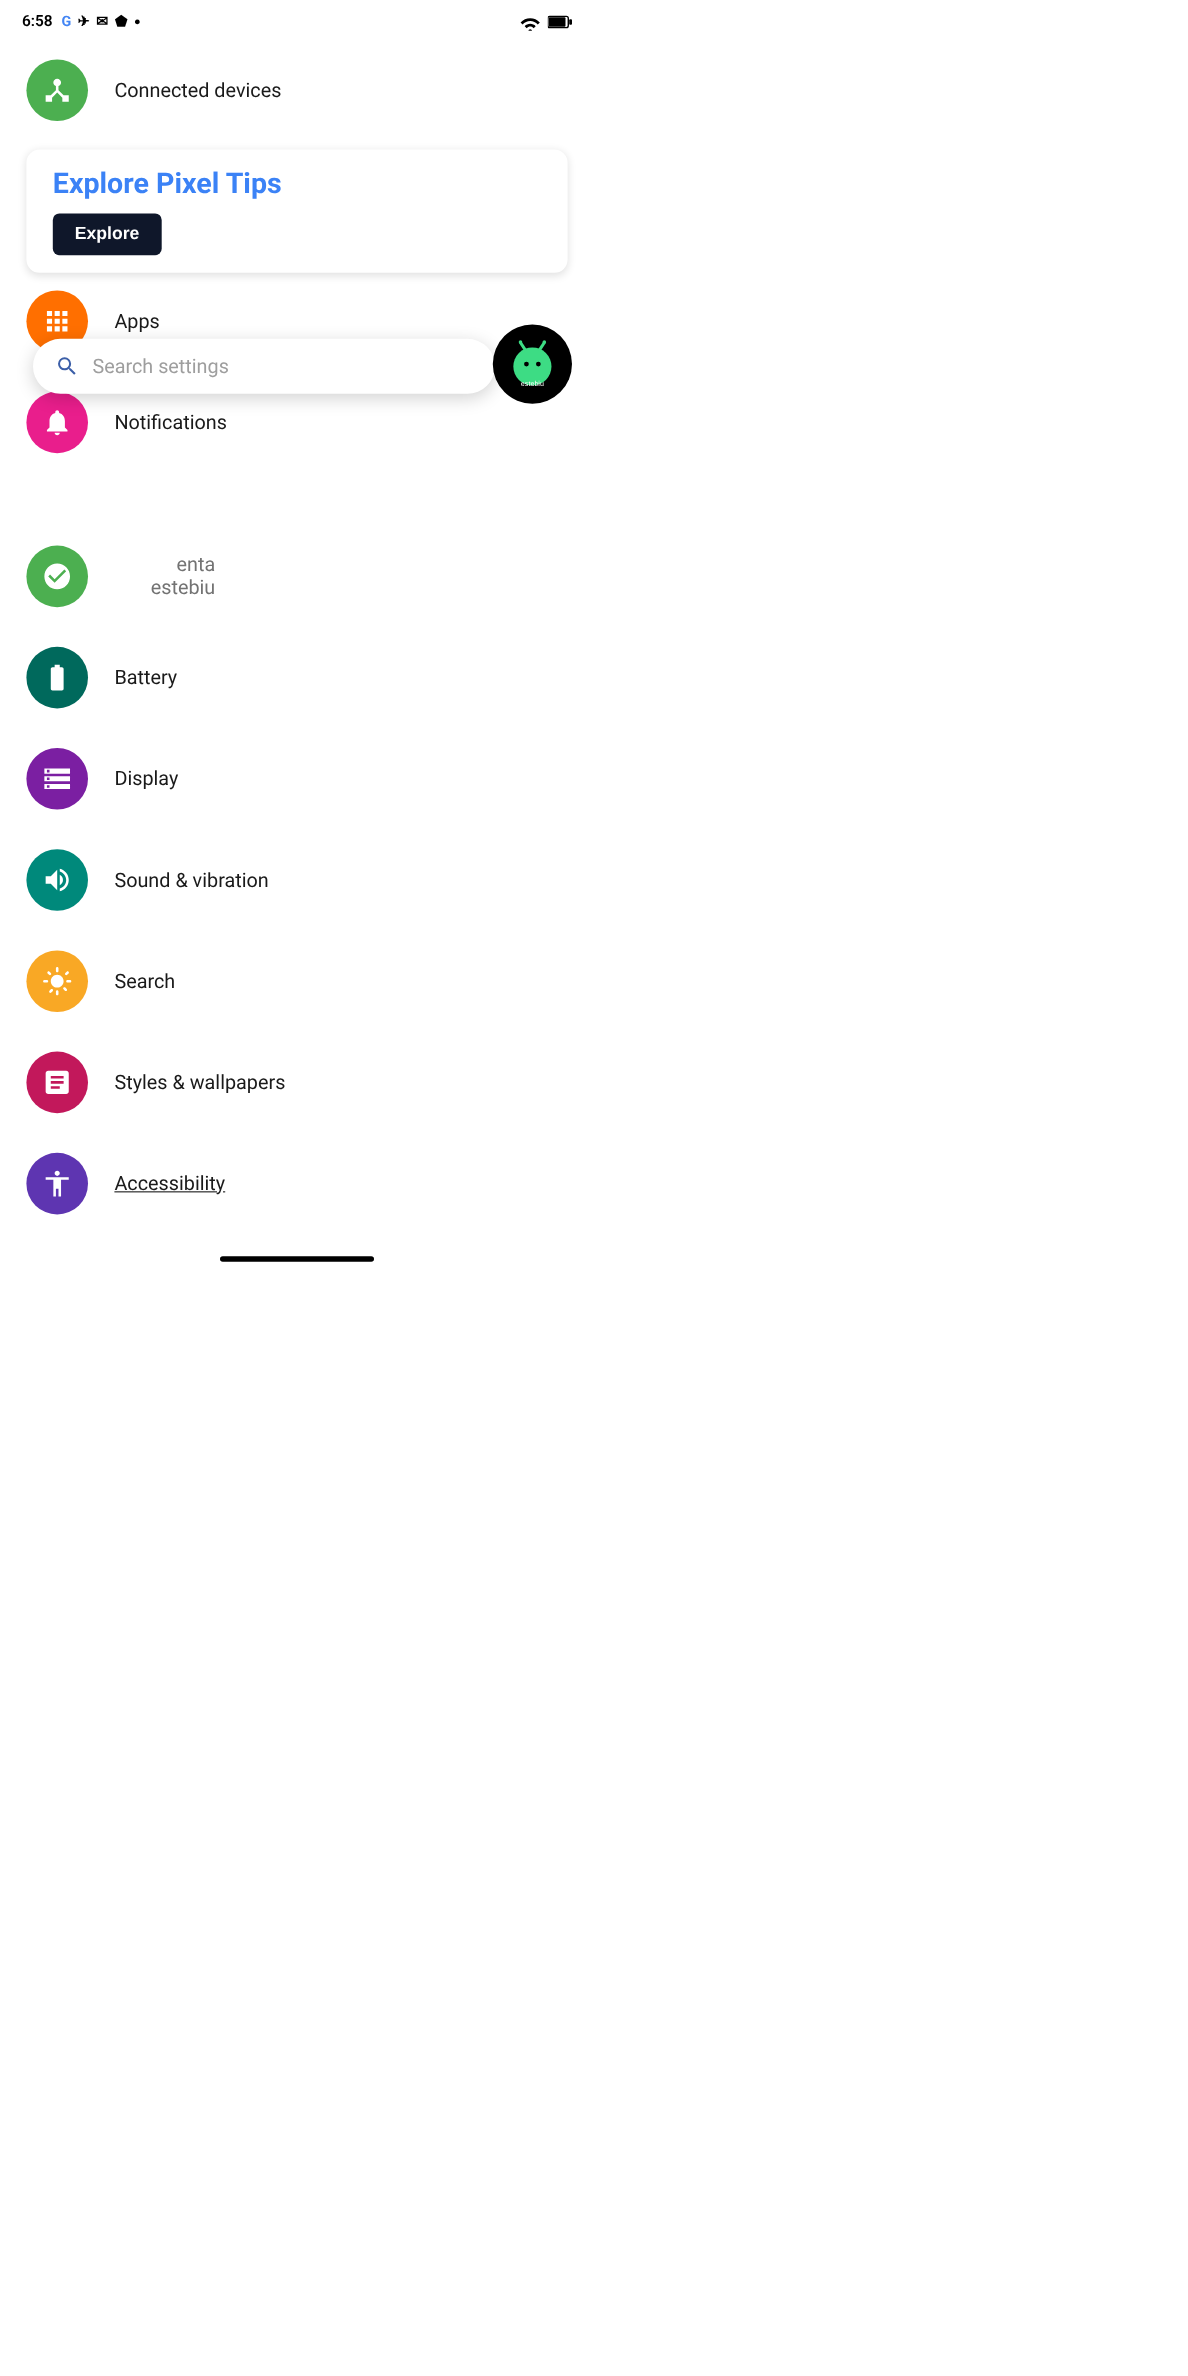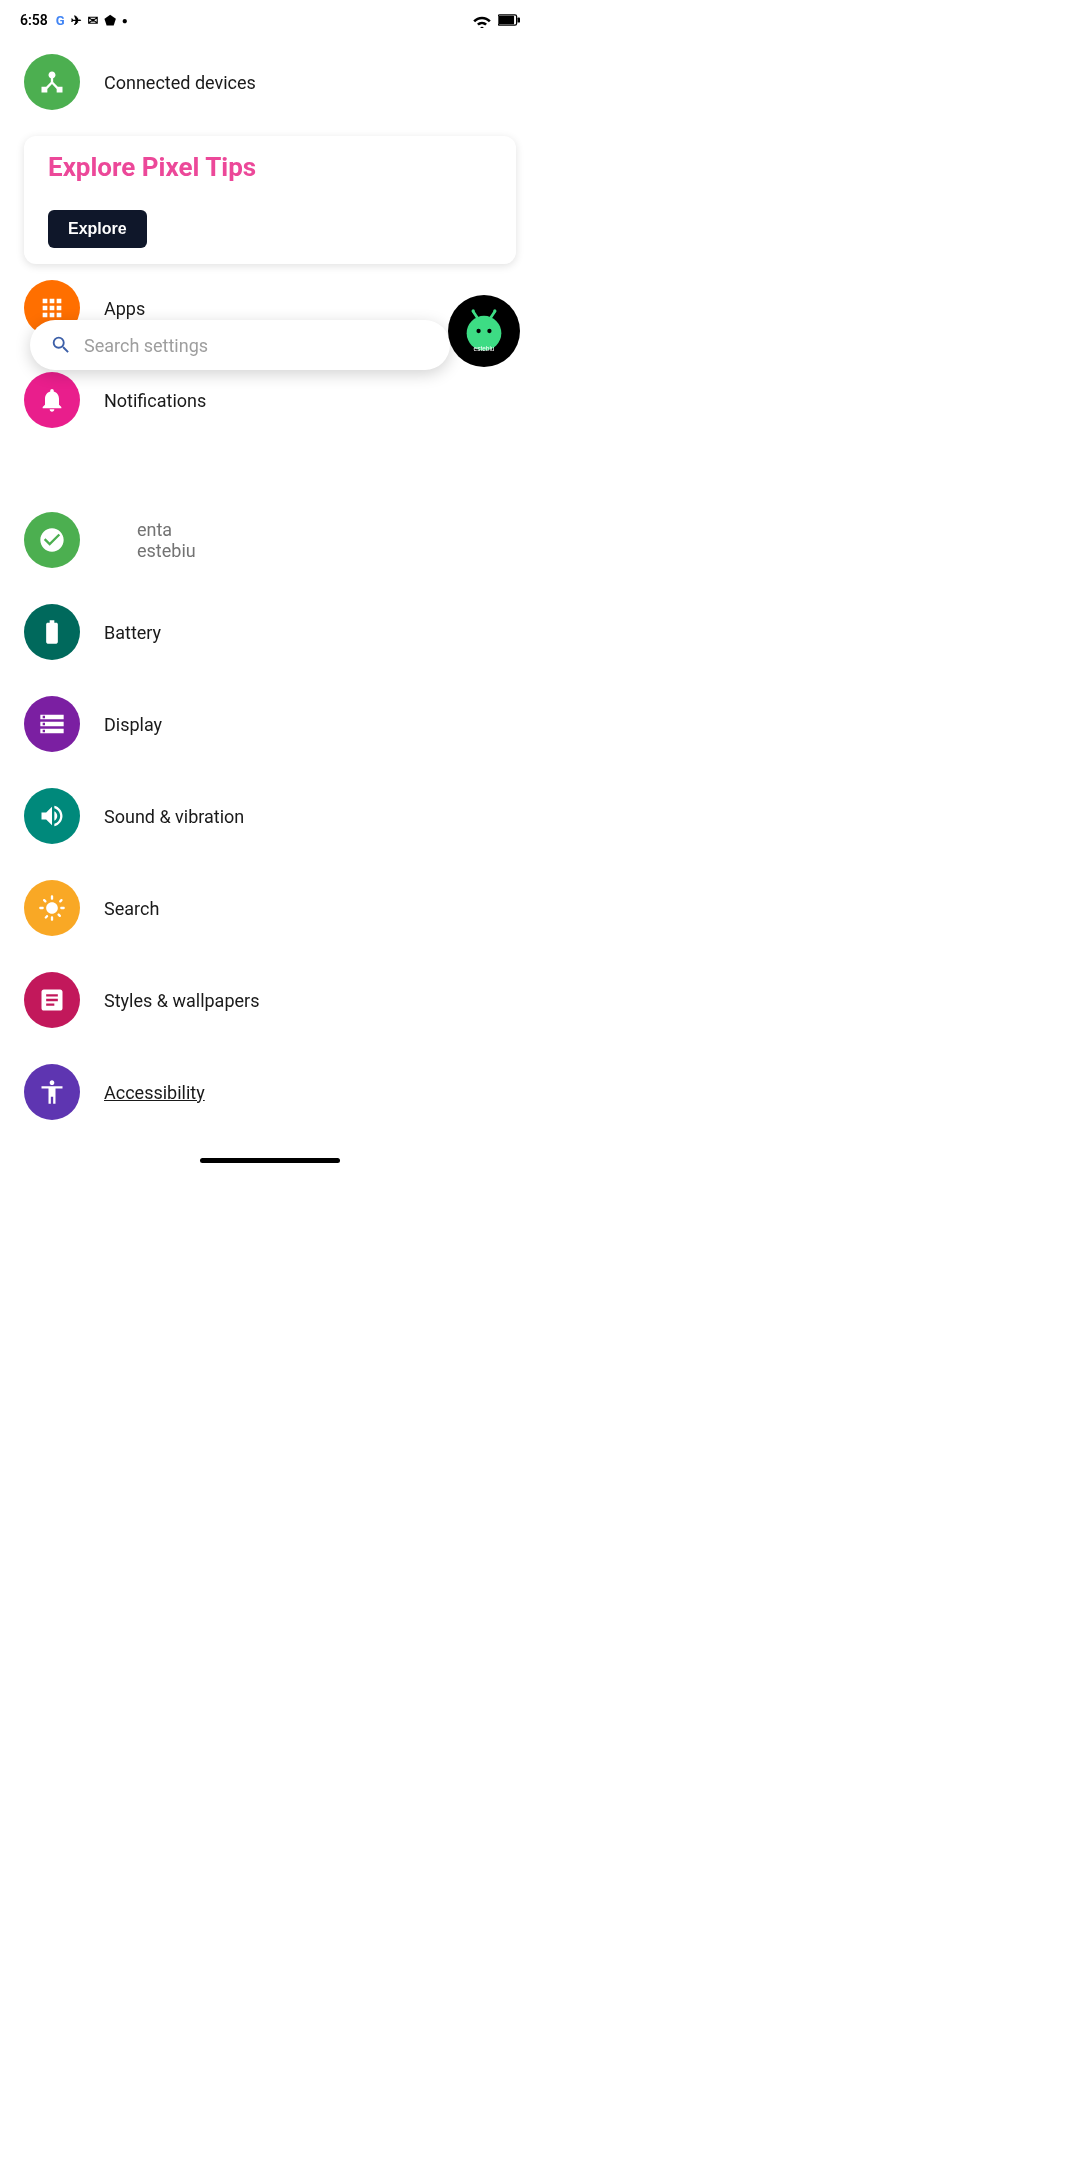--- a/index.html
+++ b/index.html
@@ -65,56 +65,57 @@
     .icon-circle svg {
       width: 28px;
       height: 28px;
       fill: #ffffff;
     }
 
     .item-label {
       font-size: 18px;
       color: #1a1a1a;
       font-weight: 400;
+      text-align: right;
     }
 
     
     .explore-banner {
       background: #ffffff;
       padding: 16px 24px;
       margin: 8px 24px;
       border-radius: 12px;
       box-shadow: 0 2px 8px rgba(0,0,0,0.12);
       position: relative;
       z-index: 5;
     }
 
     .explore-title {
       font-size: 26px;
       font-weight: 700;
-      color: #ec4899;
-      margin-bottom: 24px;
+      color: #3b82f6;
+      margin-bottom: 8px;
     }
 
     .explore-btn {
       background: #0f172a;
       color: #ffffff;
       border: none;
       border-radius: 6px;
       padding: 10px 20px;
       font-size: 16px;
       font-weight: 600;
       cursor: pointer;
       margin-top: 4px;
     }
 
     
     .search-overlay {
       position: absolute;
-      top: 320px;
+      top: 308px;
       left: 30px;
       width: 420px;
       z-index: 20;
     }
 
     .search-bar {
       background: #ffffff;
       border-radius: 30px;
       box-shadow: 0 4px 16px rgba(0,0,0,0.18);
       display: flex;

